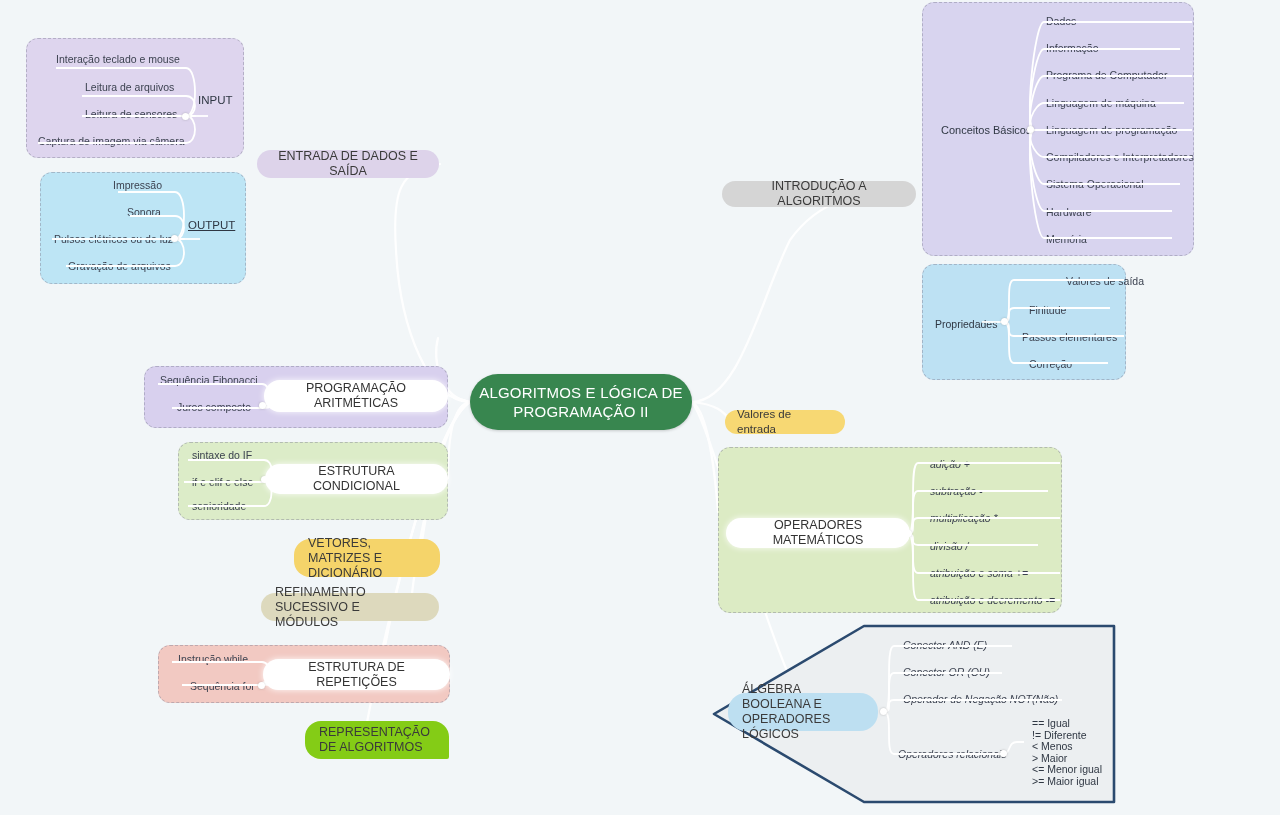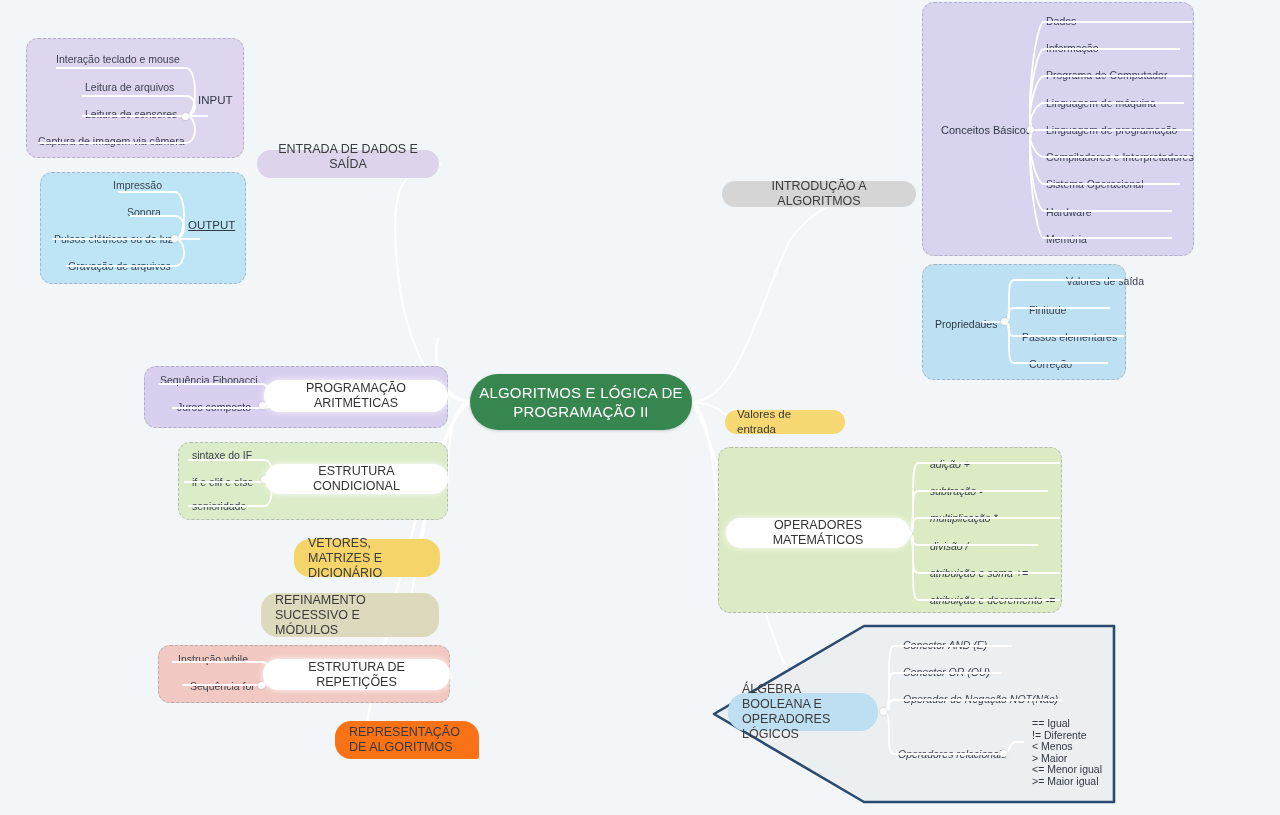--- a/index.html
+++ b/index.html
@@ -124,21 +124,21 @@
   <div class="leaf" style="left:188px;top:219px;font-size:11.5px;color:#2f3743;text-decoration:underline;">OUTPUT</div>
   <svg class="node" style="left:40px;top:172px;width:206px;height:112px;" viewBox="0 0 206 112" fill="none" stroke="#ffffff" stroke-width="1.8">
     <path d="M135,67 C 147,67 147,20 135,20 L 78,20"></path>
     <path d="M135,67 C 147,67 147,44 135,44 L 90,44"></path>
     <path d="M135,67 C 147,67 147,67 135,67 L 12,67"></path>
     <path d="M135,67 C 147,67 147,94 135,94 L 26,94"></path>
     <path d="M135,67 L 160,67"></path>
   </svg>
   <div class="dot" style="left:171px;top:235px;"></div>
 
-  <div class="node topic center" style="left:257px;top:150px;width:182px;height:28px;background:#ddd3ea;align-items:flex-end;">
+  <div class="node topic center" style="left:257px;top:150px;width:182px;height:28px;background:#ddd3ea;">
     <span>ENTRADA DE DADOS E SAÍDA</span>
   </div>
 
 
   <div class="group" style="left:144px;top:366px;width:304px;height:62px;background:#d8d0ee;"></div>
   <div class="leaf" style="left:160px;top:374px;">Sequência Fibonacci</div>
   <div class="leaf" style="left:177px;top:401px;">Juros composto</div>
   <svg class="node" style="left:144px;top:366px;width:304px;height:62px;" viewBox="0 0 304 62" fill="none" stroke="#ffffff" stroke-width="1.8">
     <path d="M118,40 C 128,40 128,18 118,18 L 14,18"></path>
     <path d="M118,40 C 128,40 128,42 118,42 L 28,42"></path>
@@ -159,37 +159,37 @@
   </svg>
   <div class="dot" style="left:261px;top:476px;"></div>
   <div class="node topic white center" style="left:265px;top:464px;width:183px;height:30px;">
     <span>ESTRUTURA CONDICIONAL</span>
   </div>
 
   <div class="node topic" style="left:294px;top:539px;width:146px;height:38px;background:#f5d46a;">
     <span>VETORES, MATRIZES E DICIONÁRIO</span>
   </div>
 
-  <div class="node topic" style="left:261px;top:593px;width:178px;height:44px;background:#ddd9bd;">
+  <div class="node topic" style="left:261px;top:593px;width:178px;height:28px;background:#ddd9bd;">
     <span>REFINAMENTO SUCESSIVO E MÓDULOS</span>
   </div>
 
   <div class="group" style="left:158px;top:645px;width:292px;height:58px;background:#f2c9c2;"></div>
   <div class="leaf" style="left:178px;top:653px;">Instrução while</div>
   <div class="leaf" style="left:190px;top:680px;">Sequência for</div>
   <svg class="node" style="left:158px;top:645px;width:292px;height:58px;" viewBox="0 0 292 58" fill="none" stroke="#ffffff" stroke-width="1.8">
     <path d="M104,38 C 114,38 114,17 104,17 L 14,17"></path>
     <path d="M104,38 C 114,38 114,40 104,40 L 24,40"></path>
   </svg>
   <div class="dot" style="left:258px;top:682px;"></div>
   <div class="node topic white center" style="left:263px;top:659px;width:187px;height:31px;">
     <span>ESTRUTURA DE REPETIÇÕES</span>
   </div>
 
-  <div class="node topic" style="left:305px;top:721px;width:144px;height:38px;background:#f97316;border-radius:16px 16px 2px 16px;margin-left:30px;">
+  <div class="node topic" style="left:305px;top:721px;width:144px;height:38px;background:#84cc16;border-radius:16px 16px 2px 16px;">
     <span>REPRESENTAÇÃO DE ALGORITMOS</span>
   </div>
 
   <div class="node topic center" style="left:722px;top:181px;width:194px;height:26px;background:#d5d5d5;">
     <span>INTRODUÇÃO A ALGORITMOS</span>
   </div>
 
   <div class="group" style="left:922px;top:2px;width:272px;height:254px;background:#d8d4ef;"></div>
   <div class="leaf" style="left:935px;top:124px;font-size:11px;color:#2f3743;margin-left:6px;">Conceitos Básicos</div>
   <div class="leaf" style="left:1046px;top:15px;">Dados</div>

